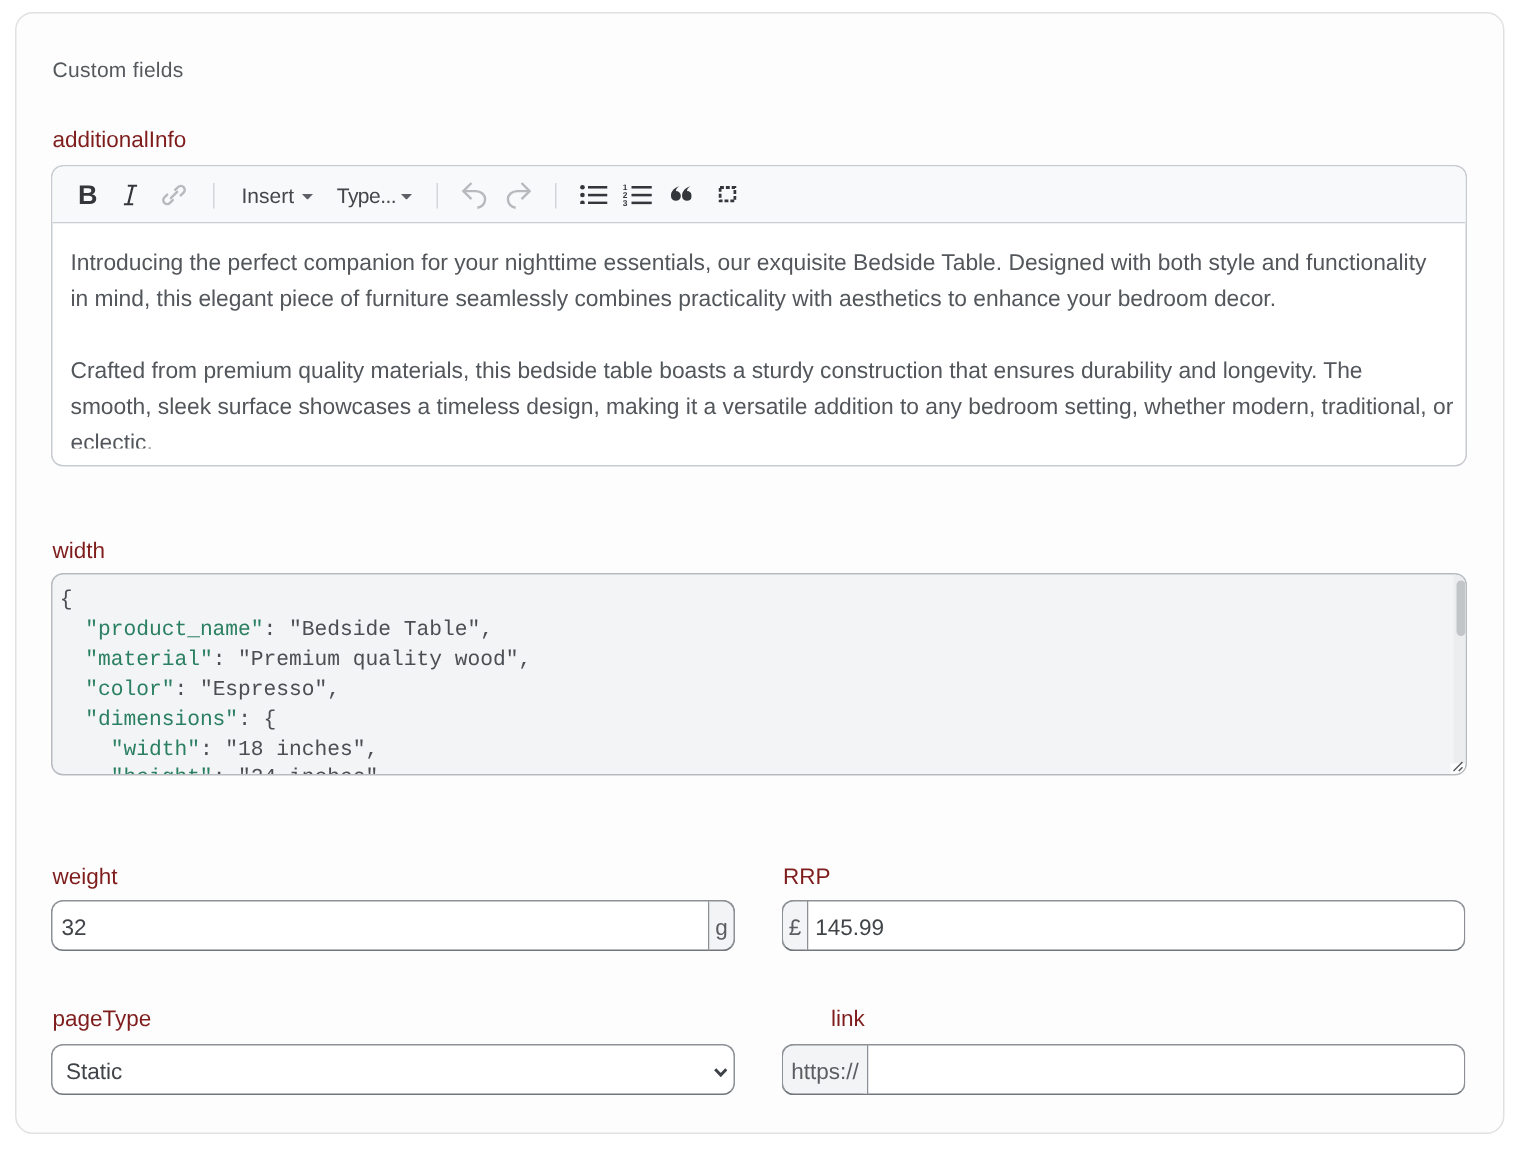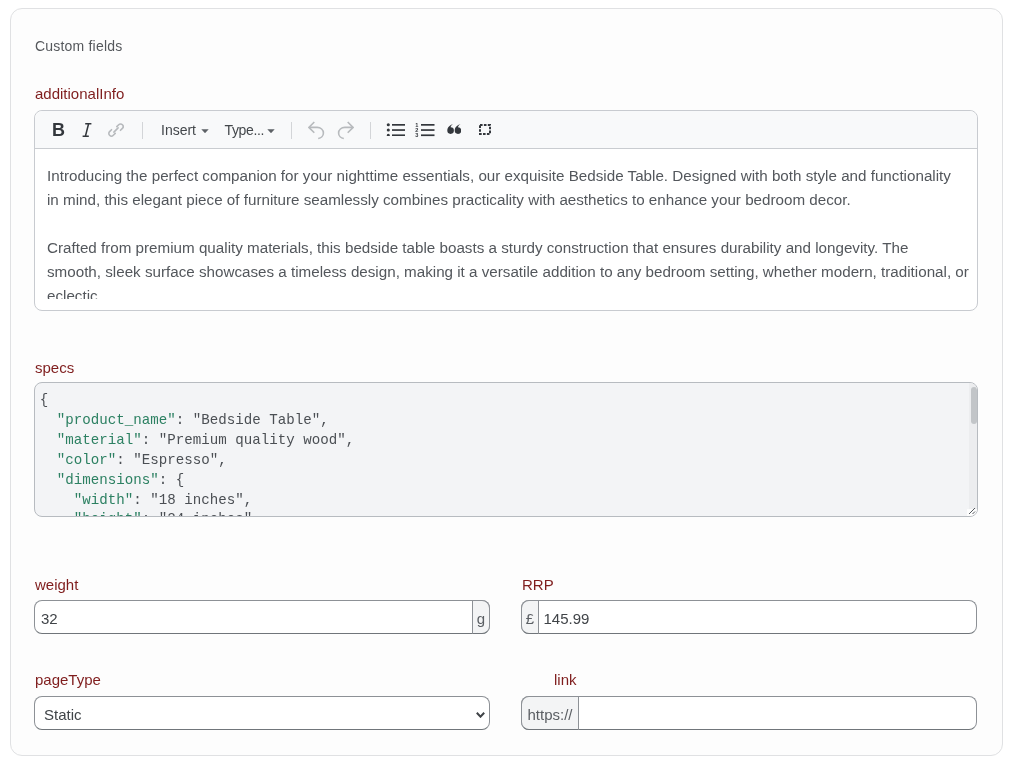--- a/index.html
+++ b/index.html
@@ -124,21 +124,21 @@
     <svg class="abs" style="left:444px; top:12.6px;" width="12" height="11" viewBox="0 0 12 11">
         <rect x="1" y="1" width="10" height="9" fill="none" stroke="#33373c" stroke-width="2" stroke-dasharray="2.6 1.3"></rect>
       </svg>
   </div>
   <div class="abs edc">
     <p>Introducing the perfect companion for your nighttime essentials, our exquisite Bedside Table. Designed with both style and functionality<br>in mind, this elegant piece of furniture seamlessly combines practicality with aesthetics to enhance your bedroom decor.</p>
     <p>Crafted from premium quality materials, this bedside table boasts a sturdy construction that ensures durability and longevity. The<br>smooth, sleek surface showcases a timeless design, making it a versatile addition to any bedroom setting, whether modern, traditional, or<br>eclectic.</p>
   </div>
 </div>
 
-<div class="abs lbl" style="left:35px; top:357.5px;">specs</div>
+<div class="abs lbl" style="left:35px; top:357.5px;">width</div>
 <div class="abs specs">
   <div class="code">{
   <span class="k">"product_name"</span>: "Bedside Table",
   <span class="k">"material"</span>: "Premium quality wood",
   <span class="k">"color"</span>: "Espresso",
   <span class="k">"dimensions"</span>: {
     <span class="k">"width"</span>: "18 inches",</div>
   <div class="code" style="top:125.8px;">    <span class="k">"height"</span>: "24 inches"</div>
   <div class="sbtrack"></div>
     <div class="sbthumb"></div>

